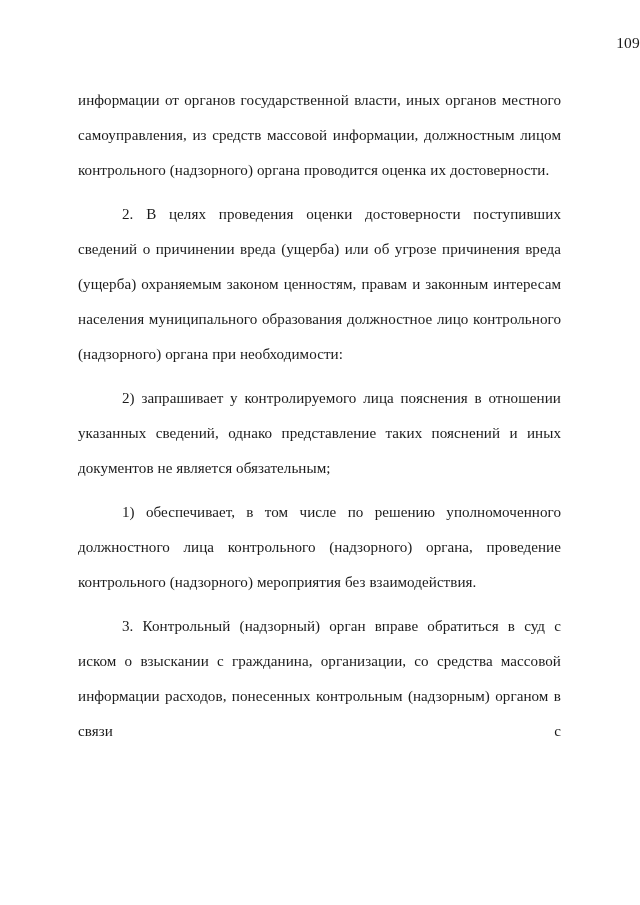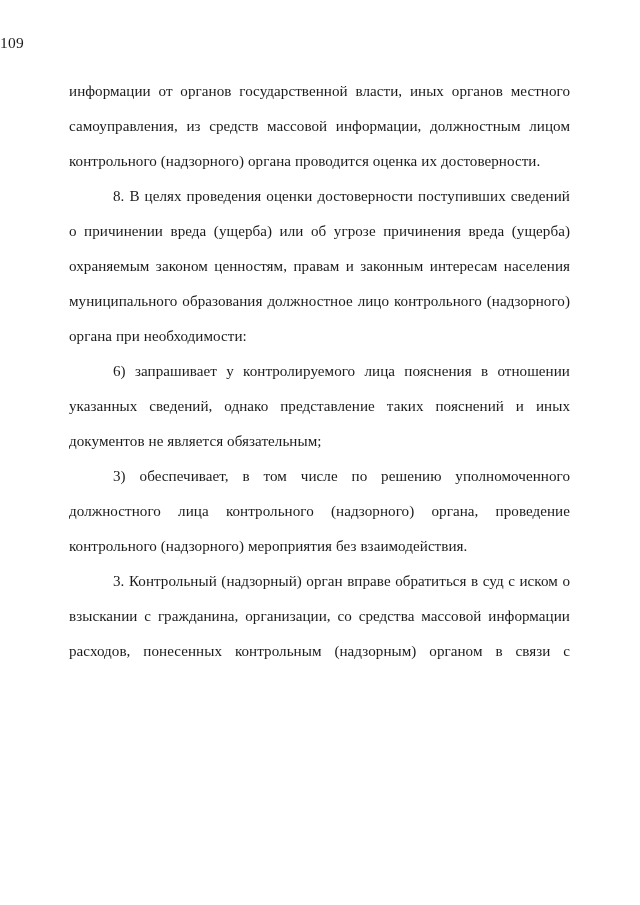--- a/index.html
+++ b/index.html
@@ -23,37 +23,37 @@
     inset: 0;
     background: #ffffff;
   }
 
   
   .folio {
     position: absolute;
     top: 33px;
     left: 0;
     width: 640px;
-    text-align: left;
+    text-align: right;
     font-size: 15.5px;
     line-height: 20px;
     letter-spacing: 0.2px;
     color: #1b1b1b;
   }
 
   
   .text-column {
     position: absolute;
     top: 74px;
     left: 69px;
     width: 501px;
   }
 
   .para {
-    margin: 0;
+    margin: 9px;
     font-size: 15.1px;
     line-height: 35px;
     text-align: justify;
     text-justify: inter-word;
     color: #1b1b1b;
     letter-spacing: 0.05px;
     word-spacing: 0.1px;
     hyphens: none;
     font-family: Liberation Serif, serif;
   }
@@ -88,25 +88,25 @@
 
 <div class="page">
 
   <div class="folio">109</div>
 
   <div class="clip-bottom">
     <div class="text-column" style="position:static;top:auto;left:auto;">
 
       <p class="para continuation">информации от органов государственной власти, иных органов местного самоуправления, из средств массовой информации, должностным лицом контрольного (надзорного) органа проводится оценка их достоверности.</p>
 
-      <p class="para indented">8. В целях проведения оценки достоверности поступивших сведений о причинении вреда (ущерба) или об угрозе причинения вреда (ущерба) охраняемым законом ценностям, правам и законным интересам населения муниципального образования должностное лицо контрольного (надзорного) органа при необходимости:</p>
+      <p class="para indented">2. В целях проведения оценки достоверности поступивших сведений о причинении вреда (ущерба) или об угрозе причинения вреда (ущерба) охраняемым законом ценностям, правам и законным интересам населения муниципального образования должностное лицо контрольного (надзорного) органа при необходимости:</p>
 
 
-      <p class="para indented">6) запрашивает у контролируемого лица пояснения в отношении указанных сведений, однако представление таких пояснений и иных документов не является обязательным;</p>
+      <p class="para indented">2) запрашивает у контролируемого лица пояснения в отношении указанных сведений, однако представление таких пояснений и иных документов не является обязательным;</p>
 
-      <p class="para indented">3) обеспечивает, в том числе по решению уполномоченного должностного лица контрольного (надзорного) органа, проведение контрольного (надзорного) мероприятия без взаимодействия.</p>
+      <p class="para indented">1) обеспечивает, в том числе по решению уполномоченного должностного лица контрольного (надзорного) органа, проведение контрольного (надзорного) мероприятия без взаимодействия.</p>
 
       <p class="para indented cutoff">3. Контрольный (надзорный) орган вправе обратиться в суд с иском о взыскании с гражданина, организации, со средства массовой информации расходов, понесенных контрольным (надзорным) органом в связи с</p>
 
     </div>
   </div>
 
 </div>
 
 </body></html>

